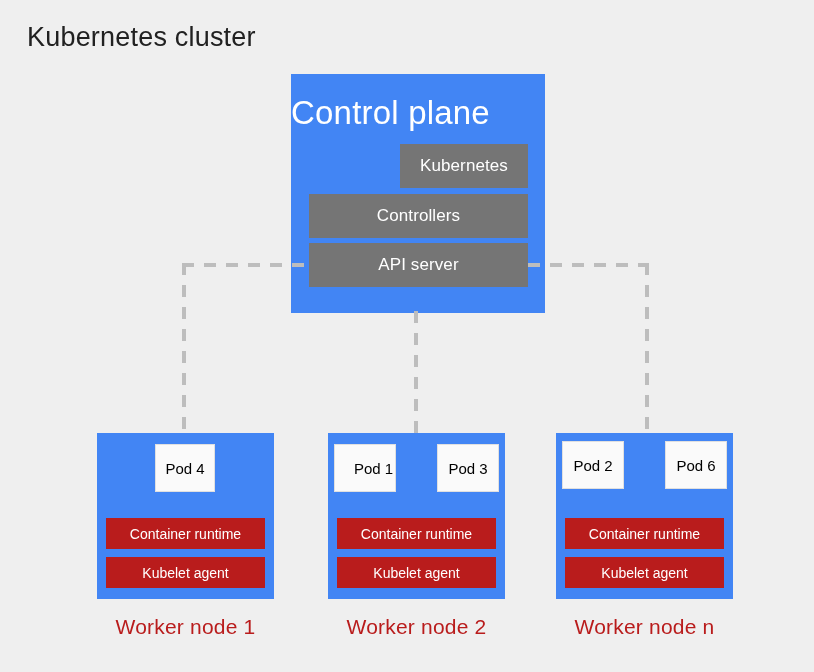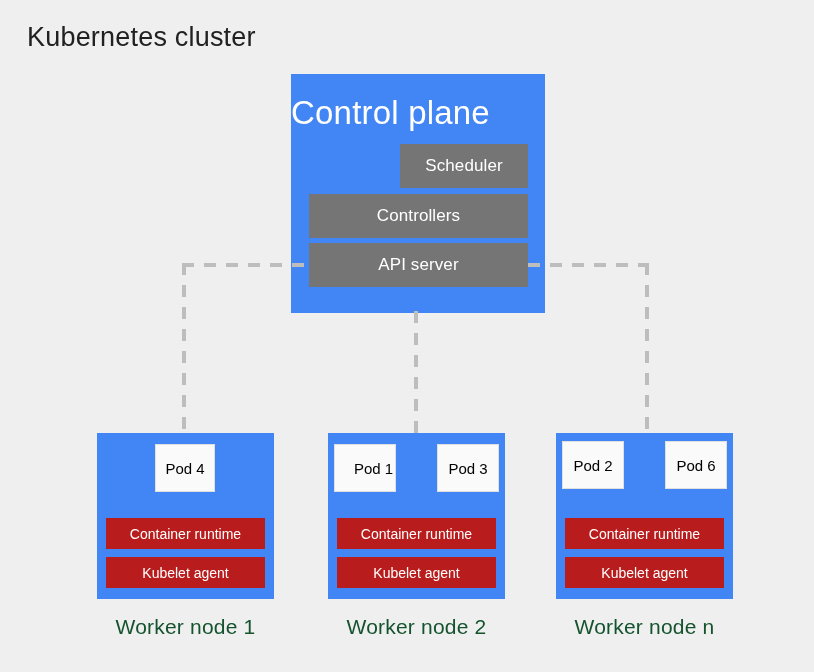--- a/index.html
+++ b/index.html
@@ -160,21 +160,21 @@
   #w2-pod1 { left: 109px; top: 11px; width: 62px; height: 48px; }
   
   #wn-pod0 { left: 6px;  top: 8px;  width: 62px; height: 48px; }
   #wn-pod1 { left: 109px; top: 8px;  width: 62px; height: 48px; }
 
   .node-label {
     position: absolute;
     top: 615px;
     width: 177px;
     text-align: center;
-    color: #14532d;
+    color: #b91c1c;
     font-size: 21px;
     font-weight: 400;
     letter-spacing: 0.2px;
     white-space: nowrap;
   }
   #label-1 { left: 97px; }
   #label-2 { left: 328px; }
   #label-n { left: 556px; }
 </style>
 </head>
@@ -182,21 +182,21 @@
 
 <div id="canvas">
 
   <div class="page-title">Kubernetes cluster</div>
 
   <div class="blue-panel" id="control-plane">
 
     <div class="cp-title">Control plane</div>
 
 
-    <div class="gray-box" id="cp-scheduler">Scheduler</div>
+    <div class="gray-box" id="cp-scheduler">Kubernetes</div>
 
     <div class="gray-box" id="cp-controllers">Controllers</div>
 
     <div class="gray-box" id="cp-apiserver">API server</div>
   </div>
 
   <div class="dash-h" id="conn-left-h"></div>
   <div class="dash-v" id="conn-left-v"></div>
 
   <div class="dash-v" id="conn-mid-v"></div>

